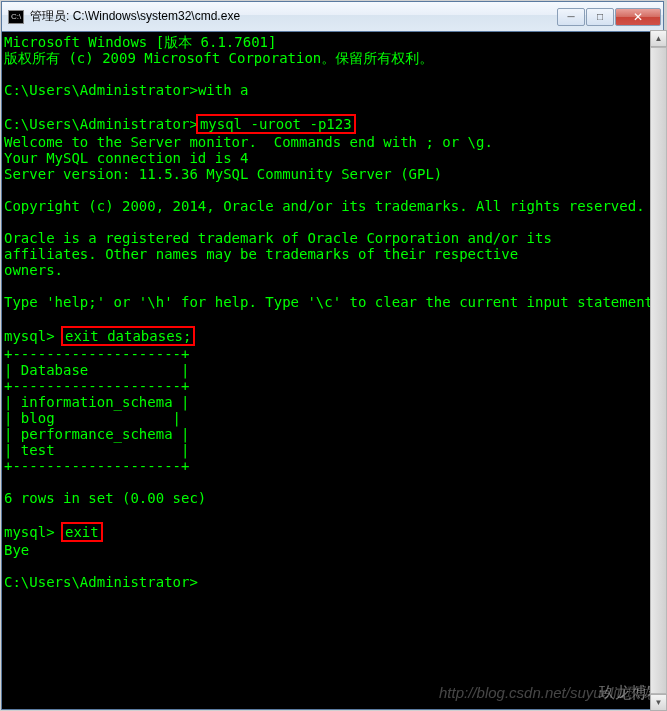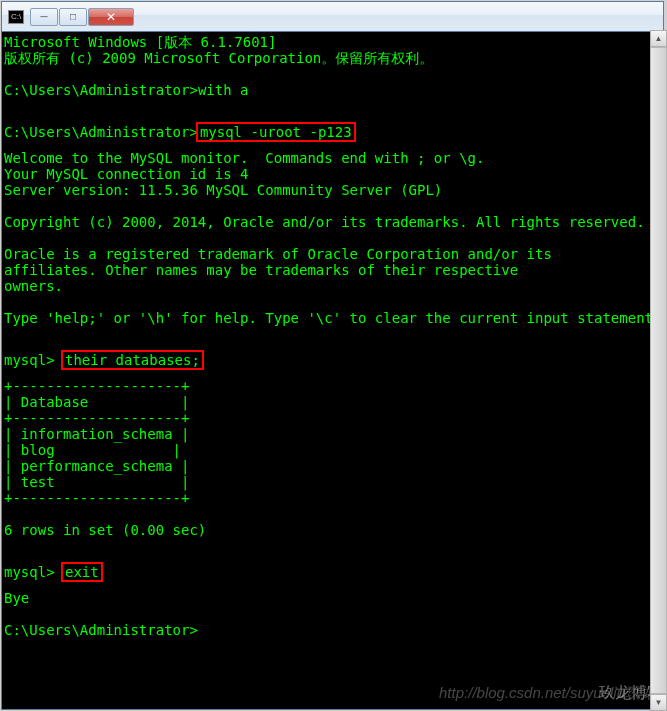--- a/index.html
+++ b/index.html
@@ -81,21 +81,21 @@
       line-height: 16px;
       padding: 2px 0 0 2px;
       height: calc(100% - 30px);
       white-space: pre;
       overflow: hidden;
       position: relative;
     }
     .hl {
       border: 2px solid #ff0000;
       padding: 0 2px;
-      margin: 8px -2px;
+      margin: 0 -2px;
       display: inline-block;
     }
     .watermark {
       position: absolute;
       bottom: 8px;
       right: 8px;
       color: rgba(200,200,200,0.35);
       font-family: Liberation Sans, sans-serif;
       font-size: 15px;
       font-style: italic;
@@ -140,45 +140,46 @@
       background: linear-gradient(to right, #e8e8e8, #d0d0d0);
       border: 1px solid #b8b8b8;
     }
   </style>
 </head>
 <body>
 
 <div class="window">
   <div class="titlebar">
     <div class="titlebar-icon">C:\</div>
+    <div class="titlebar-title">管理员: C:\Windows\system32\cmd.exe</div>
     <div class="win-controls">
       <div class="win-btn">─</div>
       <div class="win-btn">□</div>
       <div class="win-btn close">✕</div>
     </div>
   </div>
   <div class="terminal"><span>Microsoft Windows [版本 6.1.7601]</span>
 <span>版权所有 (c) 2009 Microsoft Corporation。保留所有权利。</span>
 
 <span>C:\Users\Administrator&gt;</span><span>with a</span>
 
 <span>C:\Users\Administrator&gt;</span><span class="hl">mysql -uroot -p123</span>
-<span>Welcome to the MySQL monitor.  Commands end with ; or \g.</span>
+<span>Welcome to the Server monitor.  Commands end with ; or \g.</span>
 <span>Your MySQL connection id is 4</span>
 <span>Server version: 11.5.36 MySQL Community Server (GPL)</span>
 
 <span>Copyright (c) 2000, 2014, Oracle and/or its trademarks. All rights reserved.</span>
 
 <span>Oracle is a registered trademark of Oracle Corporation and/or its</span>
 <span>affiliates. Other names may be trademarks of their respective</span>
 <span>owners.</span>
 
 <span>Type 'help;' or '\h' for help. Type '\c' to clear the current input statement.</span>
 
-<span>mysql&gt; </span><span class="hl">their databases;</span>
+<span>mysql&gt; </span><span class="hl">exit databases;</span>
 <span>+--------------------+</span>
 <span>| Database           |</span>
 <span>+--------------------+</span>
 <span>| information_schema |</span>
 <span>| blog              |</span>
 <span>| performance_schema |</span>
 <span>| test               |</span>
 <span>+--------------------+</span>
 
 <span>6 rows in set (0.00 sec)</span>

